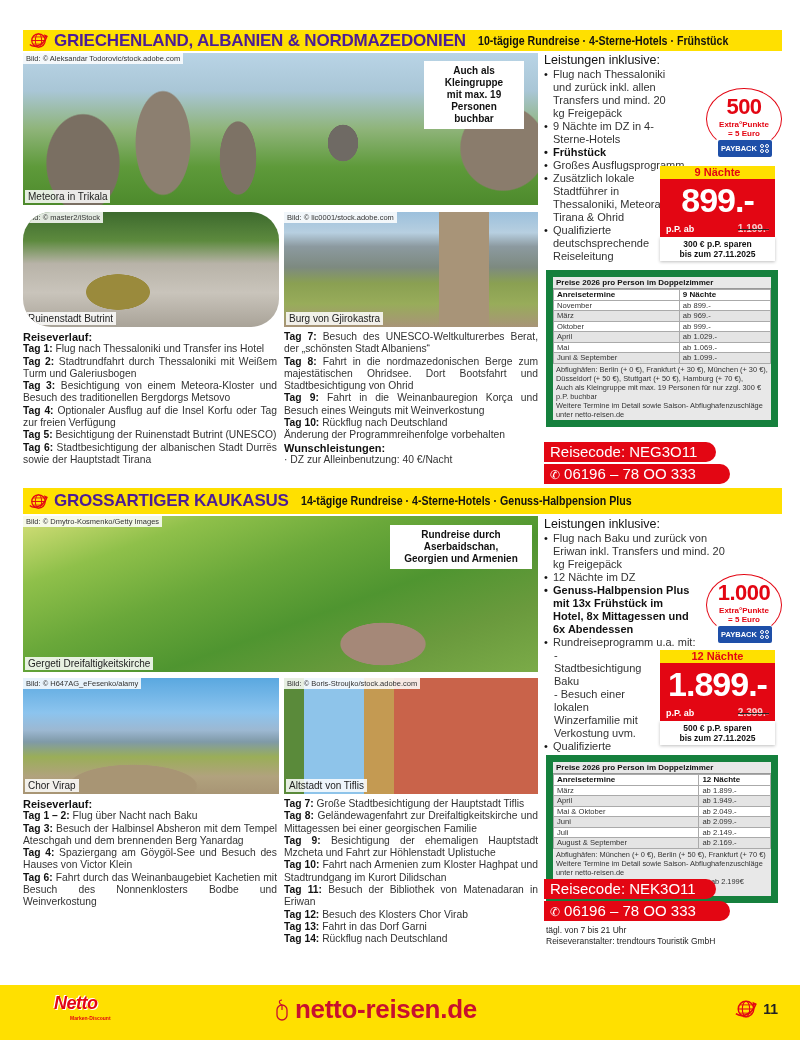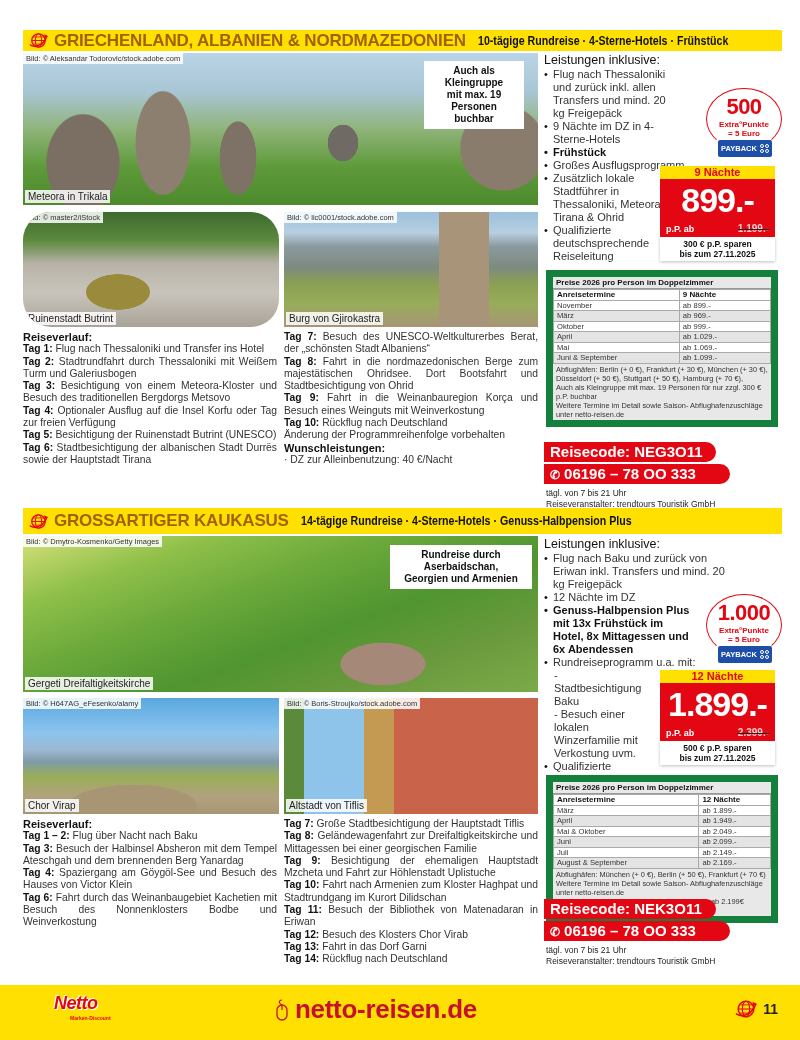--- a/index.html
+++ b/index.html
@@ -1,26 +1,26 @@
 <!DOCTYPE html>
 <html><head>
 <meta charset="utf-8">
 <style>
   * { box-sizing: border-box; margin: 0; padding: 0; }
   html, body { width: 800px; height: 1040px; background: #fff; overflow: hidden; }
   body { font-family: "Liberation Sans", sans-serif; color: #222; position: relative; }
 
   .section { position: absolute; left: 23px; width: 759px; }
   .sec1 { top: 30px; height: 470px; }
-  .sec2 { top: 508px; height: 463px; }
+  .sec2 { top: 488px; height: 463px; }
 
   .hbar { position: absolute; left: 0; top: 0; width: 759px; height: 21px; background: #FFE000; display: flex; align-items: center; padding-left: 6px; }
   .sec2 .hbar { height: 26px; }
   .globe { width: 19px; height: 19px; margin-right: 6px; flex: none; }
-  .htitle { color: #a16207; font-weight: bold; font-size: 17px; letter-spacing: -0.2px; white-space: nowrap; }
+  .htitle { color: #4c1d95; font-weight: bold; font-size: 17px; letter-spacing: -0.2px; white-space: nowrap; }
   .hsub { color: #111; font-weight: bold; font-size: 12.5px; margin-left: 12px; white-space: nowrap; transform: scaleX(0.85); transform-origin: left center; }
 
   .img { position: absolute; overflow: hidden; }
   .credit { position: absolute; left: 0; top: 0; background: rgba(255,255,255,0.85); font-size: 7.5px; padding: 1px 3px; color: #333; white-space: nowrap; }
   .caption { position: absolute; left: 2px; bottom: 2px; background: rgba(255,255,255,0.85); font-size: 10px; padding: 1px 3px; color: #222; white-space: nowrap; }
   .callout { position: absolute; background: #fff; font-weight: bold; font-size: 10px; text-align: center; line-height: 1.2; padding: 4px 6px; color: #111; }
 
   .itin { position: absolute; font-size: 10.3px; line-height: 12.3px; color: #333; text-align: justify; }
   .itin .h { font-weight: bold; color: #111; font-size: 11px; }
   .itin b { color: #111; }
@@ -53,21 +53,21 @@
 
   .ptable { position: absolute; width: 232px; border: 7px solid #15803d; background: #e8e8e8; font-size: 7.6px; color: #333; }
   .ptable .pt-title { font-weight: bold; color: #111; font-size: 8px; padding: 1px 3px; border-bottom: 1px solid #999; }
   .ptable table { width: 100%; border-collapse: collapse; }
   .ptable td { border: 1px solid #aaa; padding: 0 3px; height: 10px; line-height: 9.5px; }
   .ptable tr.hd td { font-weight: bold; color: #111; background: #fff; font-size: 8px; }
   .ptable tr:nth-child(odd):not(.hd) td { background: #e4e4e4; }
   .ptable tr:nth-child(even):not(.hd) td { background: #fff; }
   .ptable .pt-notes { padding: 1px 3px; line-height: 9px; font-size: 7.4px; }
 
-  .codepill { position: absolute; background: #E30613; color: #fff; font-weight: bold; border-radius: 0 11px 11px 0; height: 20px; line-height: 20px; padding-left: 6px; font-size: 15px; white-space: nowrap; }
+  .codepill { position: absolute; background: #E30613; color: #fff; font-weight: normal; border-radius: 0 11px 11px 0; height: 20px; line-height: 20px; padding-left: 6px; font-size: 15px; white-space: nowrap; }
   .codepill .phone-ic { font-size: 12px; margin-right: 4px; }
   .contact { position: absolute; font-size: 8.5px; line-height: 11px; color: #222; }
 
   .footer { position: absolute; left: 0; top: 985px; width: 800px; height: 55px; background: #FFE000; }
   .netto-logo { position: absolute; left: 54px; top: 8px; color: #E30613; font-weight: bold; font-style: italic; font-size: 18px; text-shadow: 1px 1px 0 #fff, -1px -1px 0 #fff; letter-spacing: -0.5px; }
   .netto-sub { position: absolute; left: 70px; top: 30px; font-size: 5px; color: #E30613; font-weight: bold; }
   .footer-url { position: absolute; left: 275px; top: 9px; color: #C8102E; font-weight: bold; font-size: 26px; letter-spacing: -0.3px; display: flex; align-items: center; gap: 6px; }
   .mouse-ic { width: 14px; height: 22px; }
   .pageno { position: absolute; right: 22px; top: 13px; display: flex; align-items: center; gap: 6px; font-weight: bold; font-size: 14px; color: #222; }
 </style>

